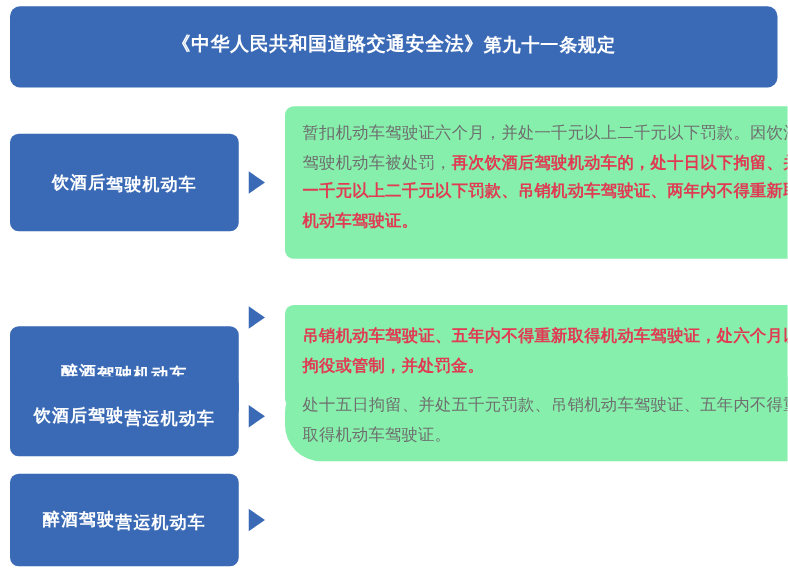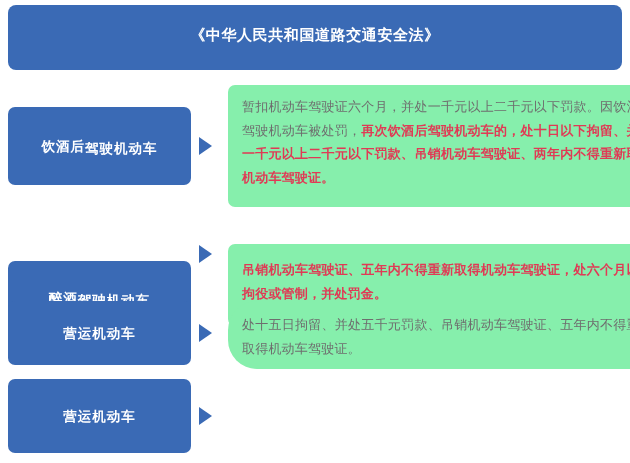--- a/index.html
+++ b/index.html
@@ -131,20 +131,21 @@
     font-weight: bold;
   }
 </style>
 </head>
 <body>
 
 <div class="page">
 
   <div class="header">
     <div class="header-line title">《中华人民共和国道路交通安全法》</div>
+    <div class="header-line">第九十一条规定</div>
   </div>
 
   <div class="row row-1">
     <div class="label-box">
       <div class="label-line">饮酒后</div>
       <div class="label-line">驾驶机动车</div>
     </div>
     <div class="arrow"></div>
     <div class="body-panel">
       <p class="body-text">
@@ -161,30 +162,32 @@
     <div class="arrow"></div>
     <div class="body-panel">
       <p class="body-text">
         <span class="txt-red">吊销机动车驾驶证、五年内不得重新取得机动车驾驶证，处六个月以下拘役或管制，并处罚金。</span>
       </p>
     </div>
   </div>
 
   <div class="row row-3">
     <div class="label-box">
+      <div class="label-line">饮酒后驾驶</div>
       <div class="label-line">营运机动车</div>
     </div>
     <div class="arrow"></div>
     <div class="body-panel">
       <p class="body-text">
         <span class="txt-gray">处十五日拘留、并处五千元罚款、吊销机动车驾驶证、五年内不得重新取得机动车驾驶证。</span>
       </p>
     </div>
   </div>
 
   <div class="row row-4">
     <div class="label-box">
+      <div class="label-line">醉酒驾驶</div>
       <div class="label-line">营运机动车</div>
     </div>
     <div class="arrow"></div>
   </div>
 
 </div>
 
 </body></html>

